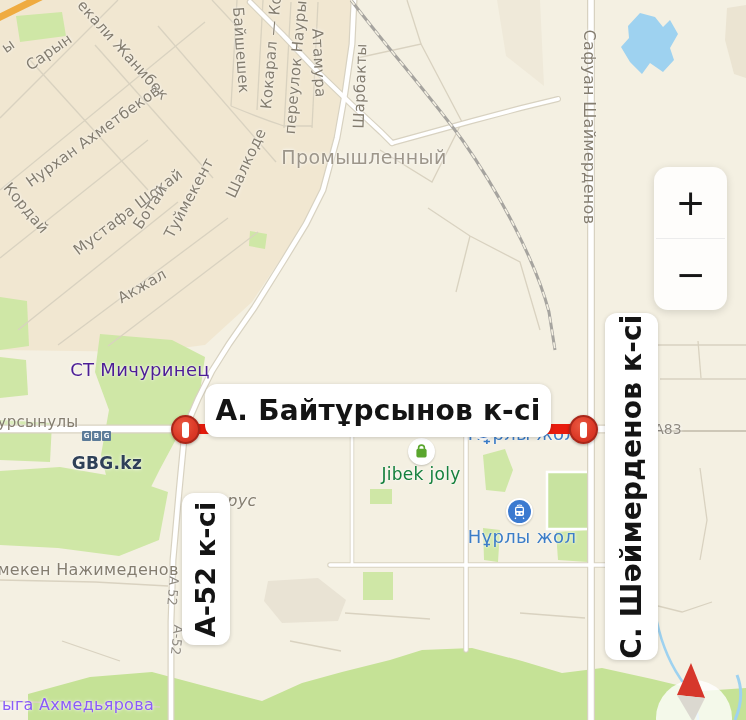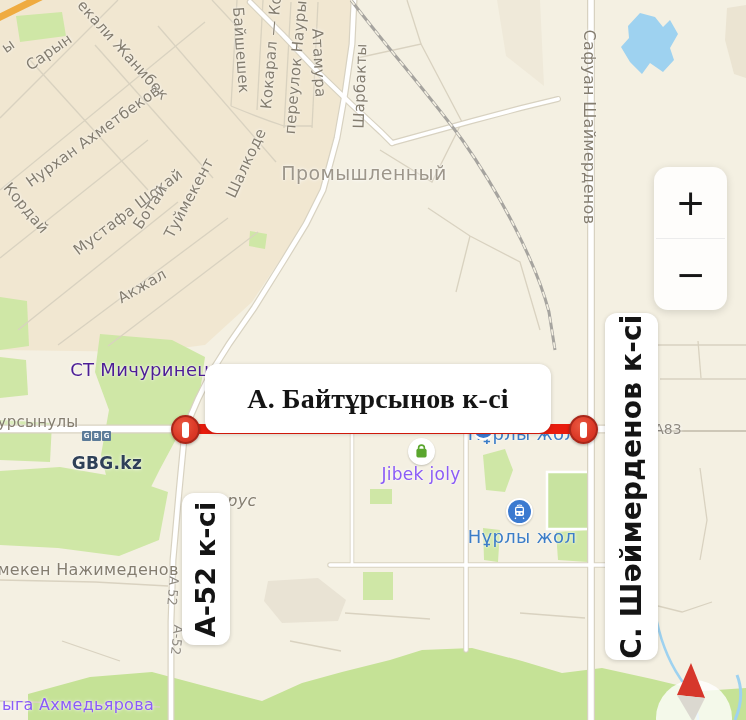--- a/index.html
+++ b/index.html
@@ -16,21 +16,21 @@
   
   .lbl{
     position:absolute;white-space:nowrap;color:#847d6f;
     font-size:15px;letter-spacing:.3px;z-index:5;
     transform:translate(-50%,-50%);
     text-shadow:0 0 2px rgba(255,255,255,.9),0 0 4px rgba(255,255,255,.7);
   }
   .lbl-place{color:#9d968a;font-size:19px;letter-spacing:.4px;}
   .lbl-hood{color:#4c1d95;font-size:18px;}
   .lbl-road-num{font-size:13px;color:#8f8a80;letter-spacing:0;}
-  .lbl-poi-green{color:#8b5cf6;font-size:17px;font-weight:500;}
+  .lbl-poi-green{color:#15803d;font-size:17px;font-weight:500;}
   .lbl-poi-blue{color:#3c7dc7;font-size:18px;font-weight:500;}
   .lbl-poi-dark{color:#2f4058;font-size:17px;font-weight:700;}
 
   
   .pill{
     position:absolute;background:#fff;border-radius:12px;z-index:30;
     box-shadow:0 1px 4px rgba(0,0,0,.18);
     display:flex;align-items:center;justify-content:center;
   }
   .pill span{
@@ -207,21 +207,21 @@
   <span class="lbl" style="left:319px;top:63px;transform:translate(-50%,-50%) rotate(87deg);">Атамура</span>
   <span class="lbl" style="left:360px;top:86px;transform:translate(-50%,-50%) rotate(-88deg);">Шарбакты</span>
   <span class="lbl" style="left:589px;top:127px;font-size:16px;transform:translate(-50%,-50%) rotate(90deg);">Сафуан Шаймерденов</span>
   <span class="lbl" style="left:38px;top:422px;">урсынулы</span>
   <span class="lbl" style="left:88px;top:569px;font-size:16px;">мекен Нажимеденов</span>
   <span class="lbl" style="left:78px;top:704px;font-size:16px;color:#8b5cf6;">ыга Ахмедьярова</span>
   <span class="lbl" style="left:242px;top:500px;font-size:16px;font-style:italic;">рус</span>
   <span class="lbl lbl-road-num" style="left:173px;top:591px;transform:translate(-50%,-50%) rotate(95deg);">А 52</span>
   <span class="lbl lbl-road-num" style="left:177px;top:640px;transform:translate(-50%,-50%) rotate(97deg);">А-52</span>
   <span class="lbl lbl-road-num" style="left:668px;top:429px;font-size:14px;z-index:4;">А83</span>
-  <span class="lbl lbl-place" style="left:364px;top:157px;margin-top:16px;">Промышленный</span>
+  <span class="lbl lbl-place" style="left:364px;top:157px;">Промышленный</span>
   <span class="lbl lbl-hood" style="left:140px;top:369px;">СТ Мичуринец</span>
 
   <div class="gbg-logo">
     <i>G</i>
       <i>B</i>
       <i>G</i>
   </div>
   <span class="lbl lbl-poi-dark" style="left:95px;top:463px;margin-left:12px;">GBG.kz</span>
 
   <div class="poi-circ bag-circ">
@@ -248,21 +248,21 @@
   <span class="lbl lbl-poi-blue" style="left:522px;top:536px;">Нұрлы жол</span>
 
   <div class="closed-line"></div>
   <div class="brick" style="left:171px;top:415px;">
     <div class="bar"></div>
   </div>
   <div class="brick" style="left:569px;top:415px;">
     <div class="bar"></div>
   </div>
 
-  <div class="pill pill-h" style="left:205px;top:364px;width:346px;height:69px;font-family:Liberation Serif, serif;">
+  <div class="pill pill-h" style="left:205px;top:384px;width:346px;height:53px;">
     <span>А. Байтұрсынов к-сі</span>
   </div>
   <div class="pill pill-v" style="left:605px;top:313px;width:53px;height:347px;">
     <span>С. Шәймерденов к-сі</span>
   </div>
   <div class="pill pill-v" style="left:182px;top:493px;width:48px;height:152px;">
     <span style="font-size:27px;">А-52 к-сі</span>
   </div>
 
   <div class="zoomctl">

